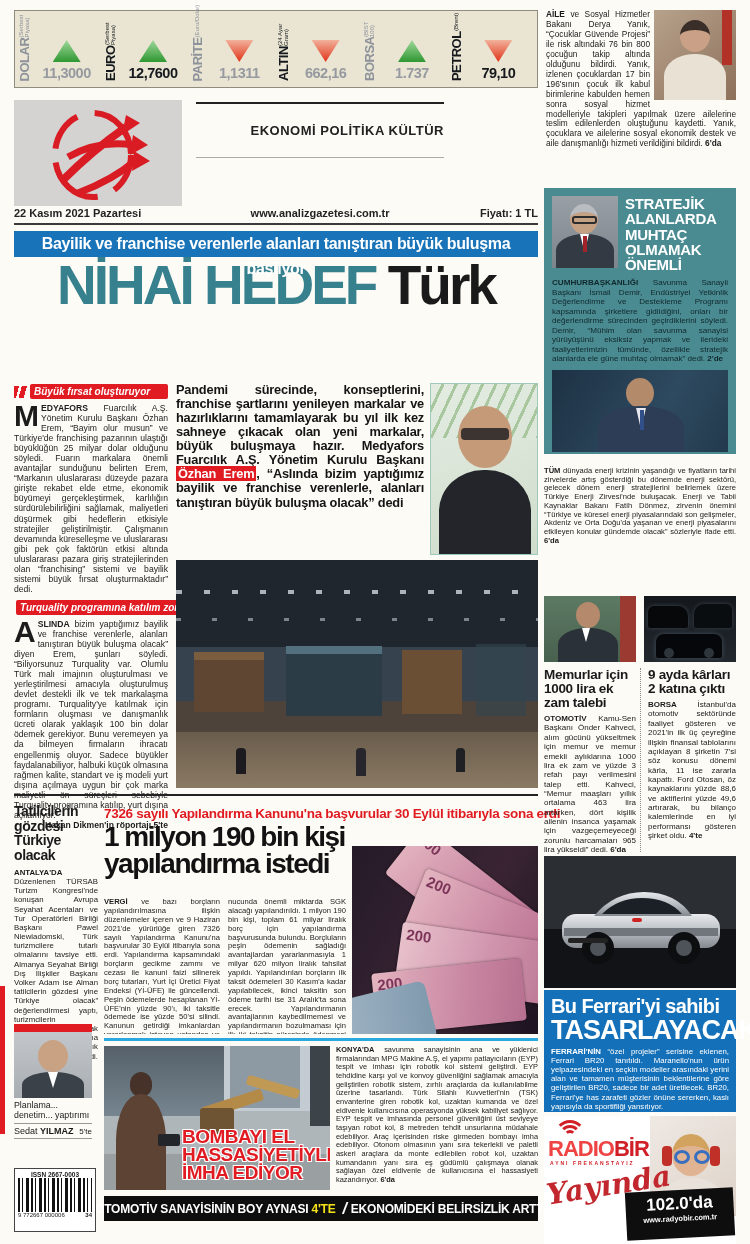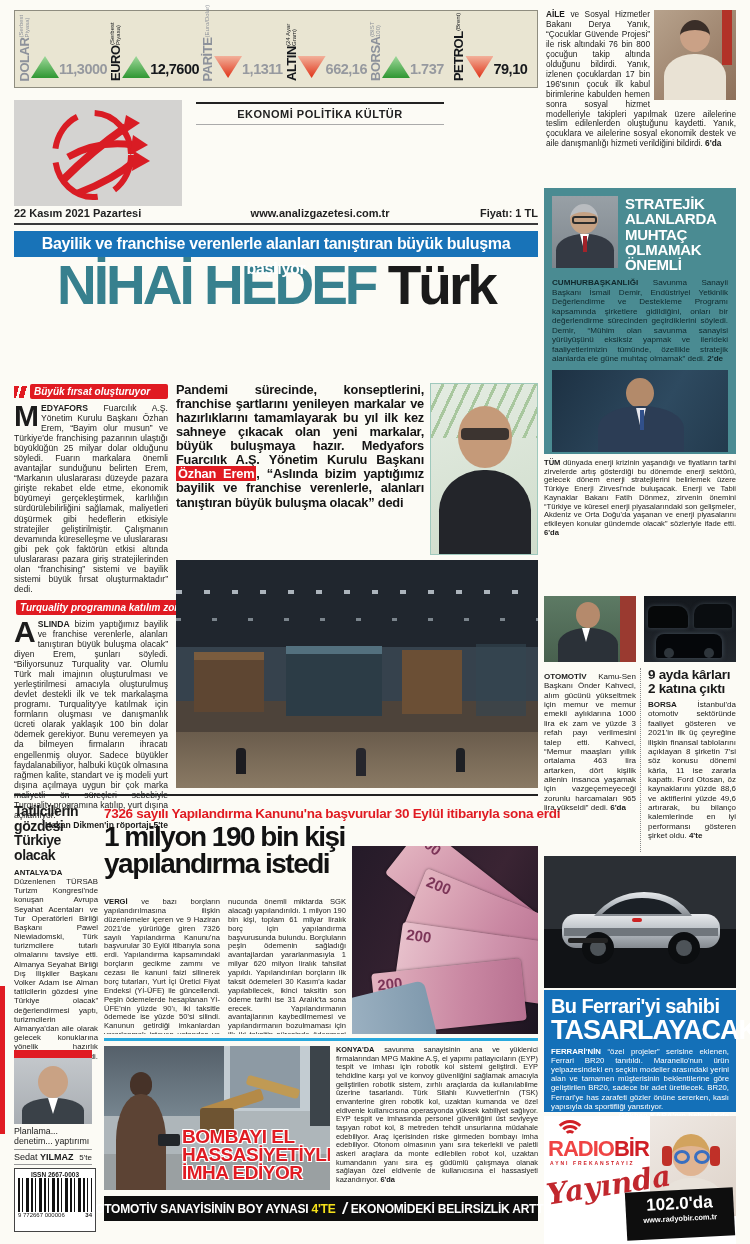--- a/index.html
+++ b/index.html
@@ -10,30 +10,30 @@
 .j{text-align:justify;text-justify:inter-word}
 .photo{position:absolute;overflow:hidden}
 .ph-head{position:absolute;border-radius:50%}
 .ph-body{position:absolute;border-radius:48% 48% 0 0}
 
 .ticker{left:14px;top:10px;width:524px;height:78px;background:#e9e5d2;border:1px solid #8f8d80;display:flex;padding:4px 2px}
 .t-item{flex:1;display:flex;align-items:flex-end;padding:2px 1px}
 .t-label{writing-mode:vertical-rl;transform:rotate(180deg);display:flex;align-items:center;line-height:1}
 .t-main{font-weight:900;font-size:13px;letter-spacing:-0.5px}
 .t-sub{font-size:6px;margin-left:1px}
-.t-right{flex:1;display:flex;flex-direction:row;align-items:center;}
+.t-right{flex:1;display:flex;flex-direction:column;align-items:center;}
 .tri{width:28px;height:22px;margin-bottom:3px}
 .tri.up{clip-path:polygon(50% 0,100% 100%,0 100%);background:linear-gradient(#9fd89b,#2f9732)}
 .tri.down{clip-path:polygon(0 0,100% 0,50% 100%);background:linear-gradient(#f2b19b,#e03318)}
 .t-val{font-weight:900;font-size:14.5px;letter-spacing:-0.5px}
 .lg{color:#8d929b}.ld{color:#15181c}.vg{color:#96999f}.vd{color:#15181c}
 
 .logo-box{left:14px;top:100px;width:168px;height:106px;background:#d4d3d1;display:flex;align-items:center;justify-content:center}
 .brand{left:176px;top:86px;width:362px;text-align:center;font-size:104px;font-weight:900;color:#e01b22;letter-spacing:-6px;line-height:1}
-.tagline{left:196px;top:102px;width:248px;text-align:center;font-size:11px;font-weight:900;color:#222;border-top:2px solid #222;border-bottom:1px solid #aaa;padding:4px 0;background:transparent;letter-spacing:0.5px}
+.tagline{left:196px;top:102px;width:248px;text-align:right;font-size:13px;font-weight:900;color:#222;border-top:2px solid #222;border-bottom:1px solid #aaa;padding:19px 0;background:transparent;letter-spacing:0.5px}
 .dateline{left:14px;top:207px;width:524px;height:18px;border-bottom:2px solid #3a3a3a;font-size:11px;font-weight:700;color:#222;display:flex;justify-content:space-between;align-items:flex-start}
 
 .kicker{left:14px;top:231px;width:524px;height:26px;background:#1873b8;color:#fff;font-size:16px;font-weight:900;text-align:center;line-height:25px;letter-spacing:-0.3px}
 .hl1{left:14px;top:258px;width:524px;text-align:center;font-size:55px;font-weight:900;letter-spacing:-3px;line-height:1.0;white-space:nowrap}
 .hl1 .teal{color:#37808e}
 .hl2{left:14px;top:314px;width:524px;text-align:center;font-size:51px;font-weight:900;letter-spacing:-2.5px;line-height:1.0;color:#141414}
 .sec-head{display:flex;align-items:center;height:15px;margin-bottom:4px}
 .slash{width:14px;height:12px;background:linear-gradient(105deg,#e01b22 30%,transparent 30%,transparent 45%,#e01b22 45%,#e01b22 75%,transparent 75%);margin-right:2px}
 .sec-pill{flex:1;background:#e01b22;color:#fff;font-size:10px;font-weight:900;font-style:italic;padding:2px 5px 2px 4px;border-radius:2px;white-space:nowrap}
 .colbody{font-size:8.6px;line-height:1.17;color:#1c1c1c}
@@ -272,21 +272,21 @@
   </div>
 
   <div class="abs bottom-bar">
     <span>TOGG OTOMOTİV SANAYİSİNİN BOY AYNASI</span>
     <span class="yellow">4'TE</span>
     <span class="barslash">/</span>
     <span>EKONOMİDEKİ BELİRSİZLİK ARTTI</span>
     <span class="yellow">12'DE</span>
   </div>
 
-  <div class="abs" style="left:14px;top:1050px;width:78px">
+  <div class="abs" style="left:14px;top:1024px;width:78px">
     <div style="height:8px;background:#e01b22"></div>
     <div class="photo" style="position:relative;width:78px;height:66px;background:linear-gradient(#c3c7cb,#a8adb2)">
       <div class="ph-head" style="left:24px;top:8px;width:30px;height:32px;background:#c9a284"></div>
       <div class="ph-body" style="left:8px;top:40px;width:62px;height:26px;background:#3a4148"></div>
       <div class="abs" style="left:34px;top:40px;width:10px;height:16px;background:#fff;clip-path:polygon(0 0,100% 0,50% 100%)"></div>
     </div>
     <div style="font-size:8.8px;line-height:1.1;margin-top:3px">Planlama... denetim... yaptırımı</div>
     <div style="border-top:1px solid #999;border-bottom:1px solid #999;margin-top:3px;padding:2px 0;display:flex;justify-content:space-between;align-items:baseline">
       <span style="font-size:9px"><span>Sedat</span> <b>YILMAZ</b></span>
       <span style="font-size:8px">5'te</span>
@@ -322,21 +322,21 @@
     </div>
     <div class="photo" style="position:relative;width:176px;height:82px;margin-top:6px;background:linear-gradient(120deg,#1d3143,#2e4a60 60%,#233a4d)">
       <div class="ph-head" style="left:74px;top:8px;width:28px;height:30px;background:#b38a6a"></div>
       <div class="ph-body" style="left:46px;top:36px;width:86px;height:46px;background:#2c3d55"></div>
       <div class="abs" style="left:84px;top:38px;width:10px;height:22px;background:#e8e8ee;clip-path:polygon(0 0,100% 0,50% 100%)"></div>
       <div class="abs" style="left:88px;top:40px;width:4px;height:20px;background:#31508a"></div>
     </div>
   </div>
 
   <div class="abs" style="left:544px;top:458px;width:192px">
-    <div class="j" style="font-size:7.6px;line-height:1.15;margin-top:1px">
+    <div class="j" style="font-size:7.6px;line-height:1.15;margin-top:9px">
       <b class="lead">TÜM</b>
       <span>dünyada enerji krizinin yaşandığı ve fiyatların tarihi zirvelerde artış gösterdiği bu dönemde enerji sektörü, gelecek dönem enerji stratejilerini belirlemek üzere Türkiye Enerji Zirvesi'nde buluşacak. Enerji ve Tabii Kaynaklar Bakanı Fatih Dönmez, zirvenin önemini “Türkiye ve küresel enerji piyasalarındaki son gelişmeler, Akdeniz ve Orta Doğu'da yaşanan ve enerji piyasalarını etkileyen konular gündemde olacak” sözleriyle ifade etti.</span>
       <b class="pref">6'da</b>
     </div>
   </div>
 
   <div class="photo" style="left:544px;top:596px;width:92px;height:66px;background:linear-gradient(#5d7a64,#48604e)">
     <div class="abs" style="right:0;top:0;width:16px;height:66px;background:#9a3a30"></div>
     <div class="ph-head" style="left:32px;top:6px;width:24px;height:26px;background:#b58a6c"></div>
     <div class="ph-body" style="left:14px;top:32px;width:60px;height:34px;background:#2b3138"></div>
@@ -344,20 +344,21 @@
   </div>
   <div class="photo" style="left:644px;top:596px;width:92px;height:66px;background:linear-gradient(#14181d,#23282e)">
     <div class="abs" style="left:4px;top:10px;width:40px;height:22px;background:#060809;border-radius:6px 10px 2px 2px;box-shadow:0 0 4px #3d4750"></div>
     <div class="abs" style="left:50px;top:8px;width:38px;height:24px;background:#0a0d10;border-radius:10px 6px 2px 2px;box-shadow:0 0 4px #39424a"></div>
     <div class="abs" style="left:12px;top:38px;width:66px;height:24px;background:#05070a;border-radius:8px 8px 2px 2px;box-shadow:0 0 5px #46525c"></div>
     <div class="abs" style="left:20px;top:52px;width:10px;height:10px;background:#2e353b;border-radius:50%"></div>
     <div class="abs" style="left:60px;top:52px;width:10px;height:10px;background:#2e353b;border-radius:50%"></div>
   </div>
   <div class="vrule" style="left:640px;top:668px;height:184px"></div>
   <div class="abs" style="left:544px;top:668px;width:92px">
+    <div class="mini-title">Memurlar için 1000 lira ek zam talebi</div>
     <div class="j" style="font-size:8px;line-height:1.17;margin-top:4px">
       <b class="lead">OTOMOTİV</b>
       <span>Kamu-Sen Başkanı Önder Kahveci, alım gücünü yükseltmek için memur ve memur emekli aylıklarına 1000 lira ek zam ve yüzde 3 refah payı verilmesini talep etti. Kahveci, “Memur maaşları yıllık ortalama 463 lira artarken, dört kişilik ailenin insanca yaşamak için vazgeçemeyeceği zorunlu harcamaları 965 lira yükseldi” dedi.</span>
       <b class="pref">6'da</b>
     </div>
   </div>
   <div class="abs" style="left:648px;top:668px;width:88px">
     <div class="mini-title">9 ayda kârları 2 katına çıktı</div>
     <div class="j" style="font-size:8px;line-height:1.17;margin-top:4px">
       <b class="lead">BORSA</b>

